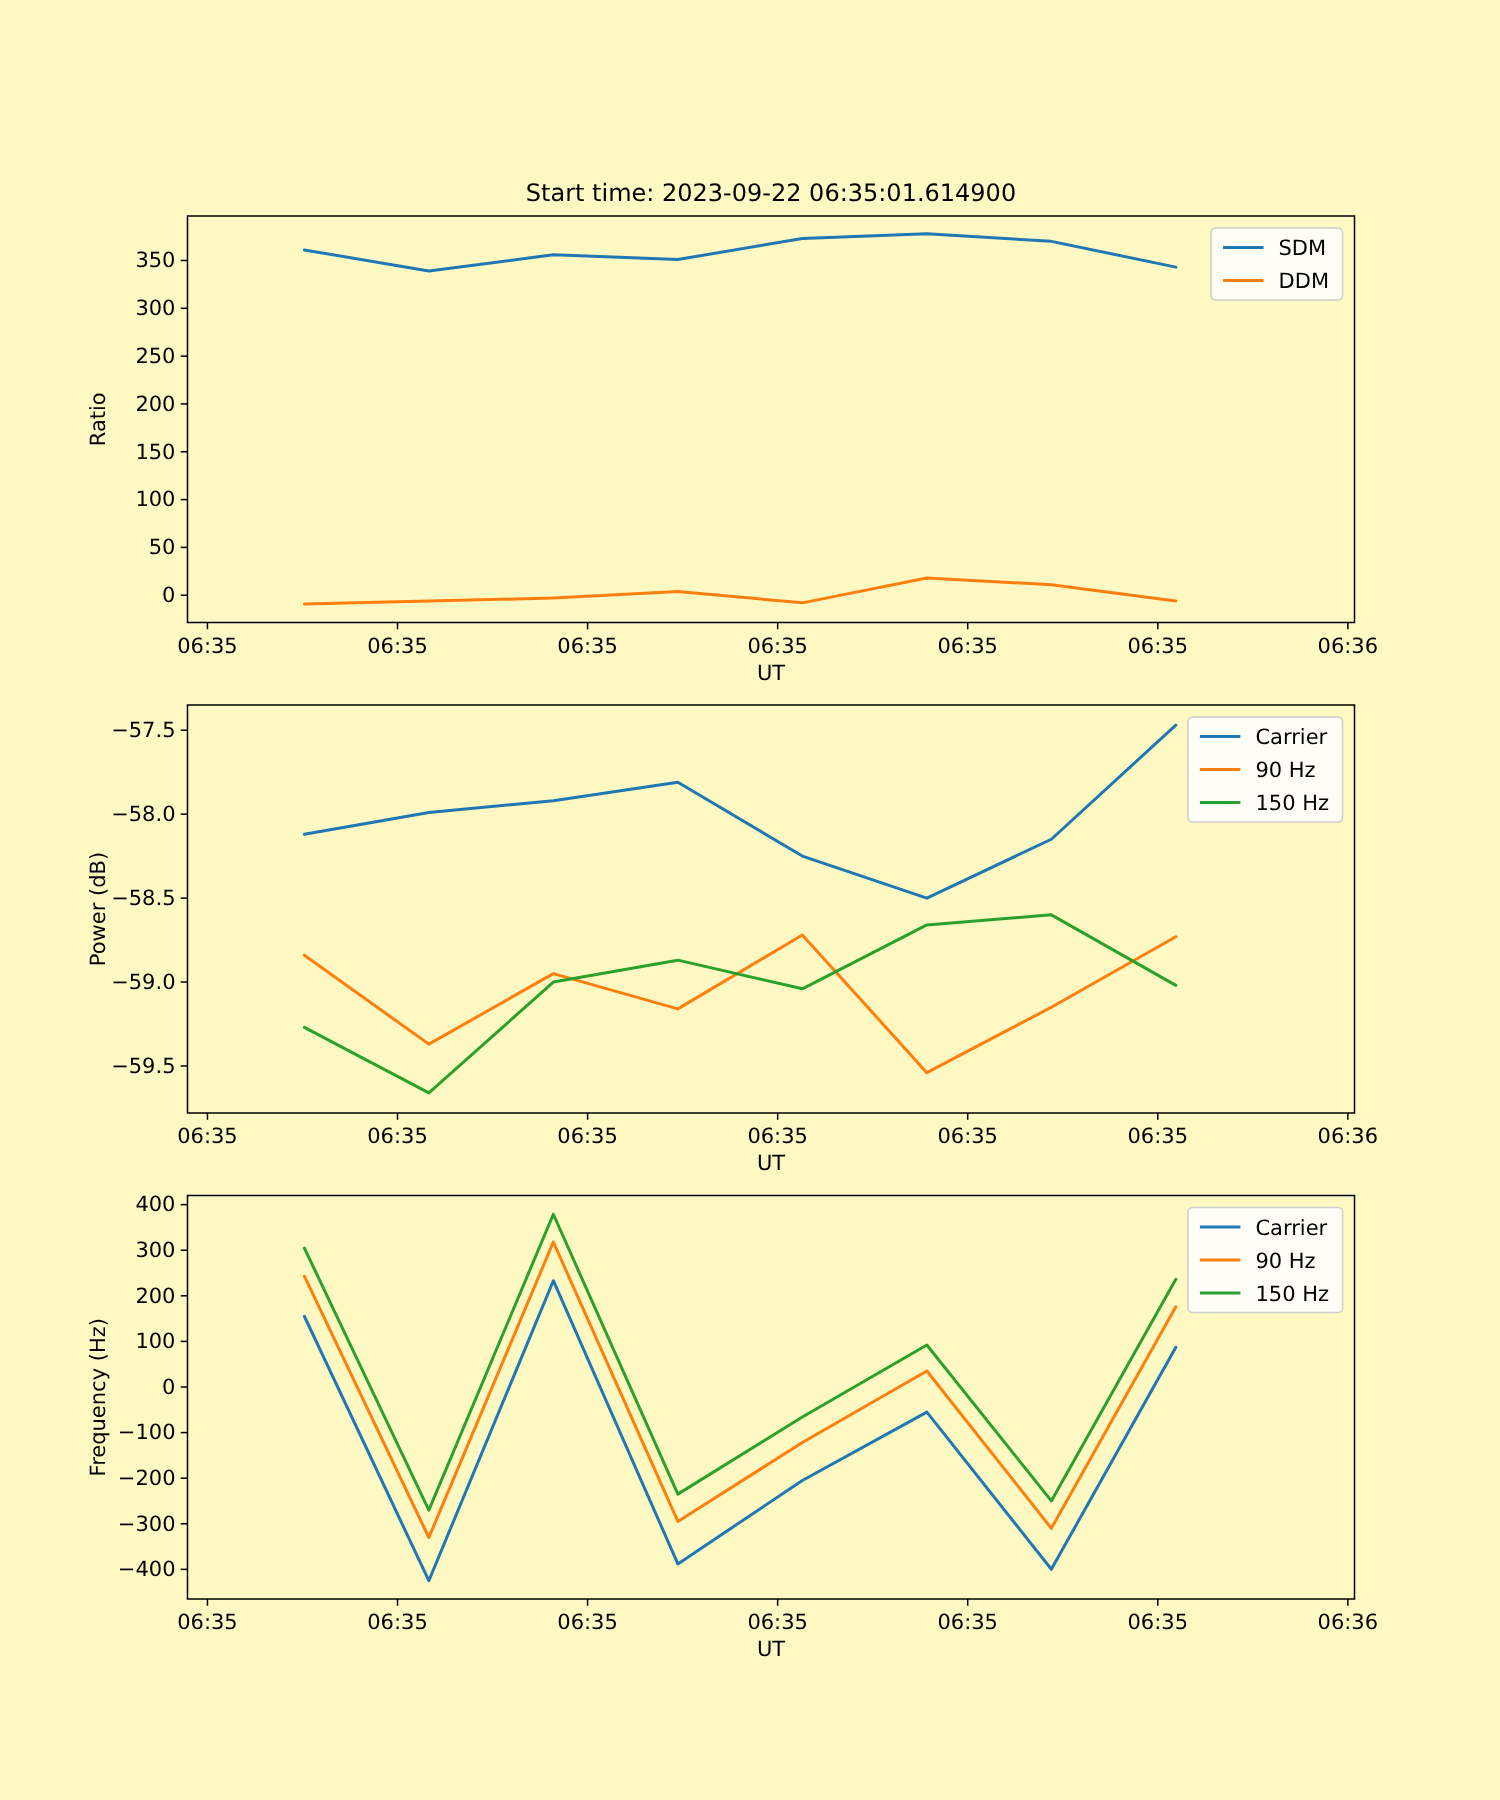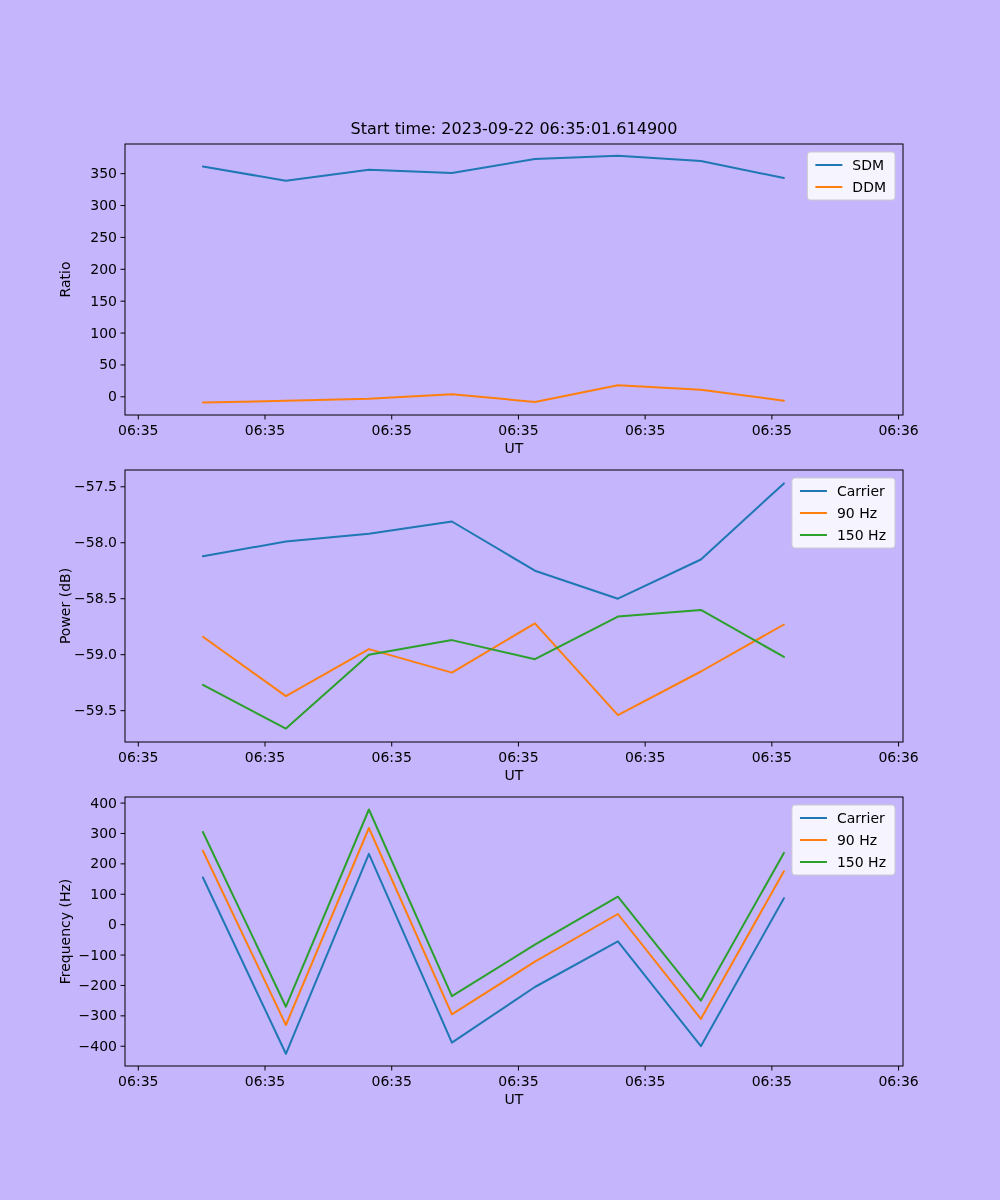--- a/index.html
+++ b/index.html
@@ -1,16 +1,16 @@
 <!DOCTYPE html>
 <html><head>
 <meta charset="utf-8">
 <style>
   html,body{margin:0;padding:0;background:#ffffff;}
-  .figure{position:relative;width:1000px;height:1200px;background:#c4b5fd;overflow:hidden;text-decoration:underline;}
+  .figure{position:relative;width:1000px;height:1200px;background:#fef9c3;overflow:hidden;text-decoration:underline;}
   svg text{font-family:"DejaVu Sans","Liberation Sans",sans-serif;font-size:14px;fill:#000000;}
   svg text.fig-title{font-size:16px;}
   svg .tick-label{font-size:14px;}
 </style>
 </head>
 <body>
 
 <div class="figure">
   <svg width="1000" height="1200" viewBox="0 0 1000 1200">
 

